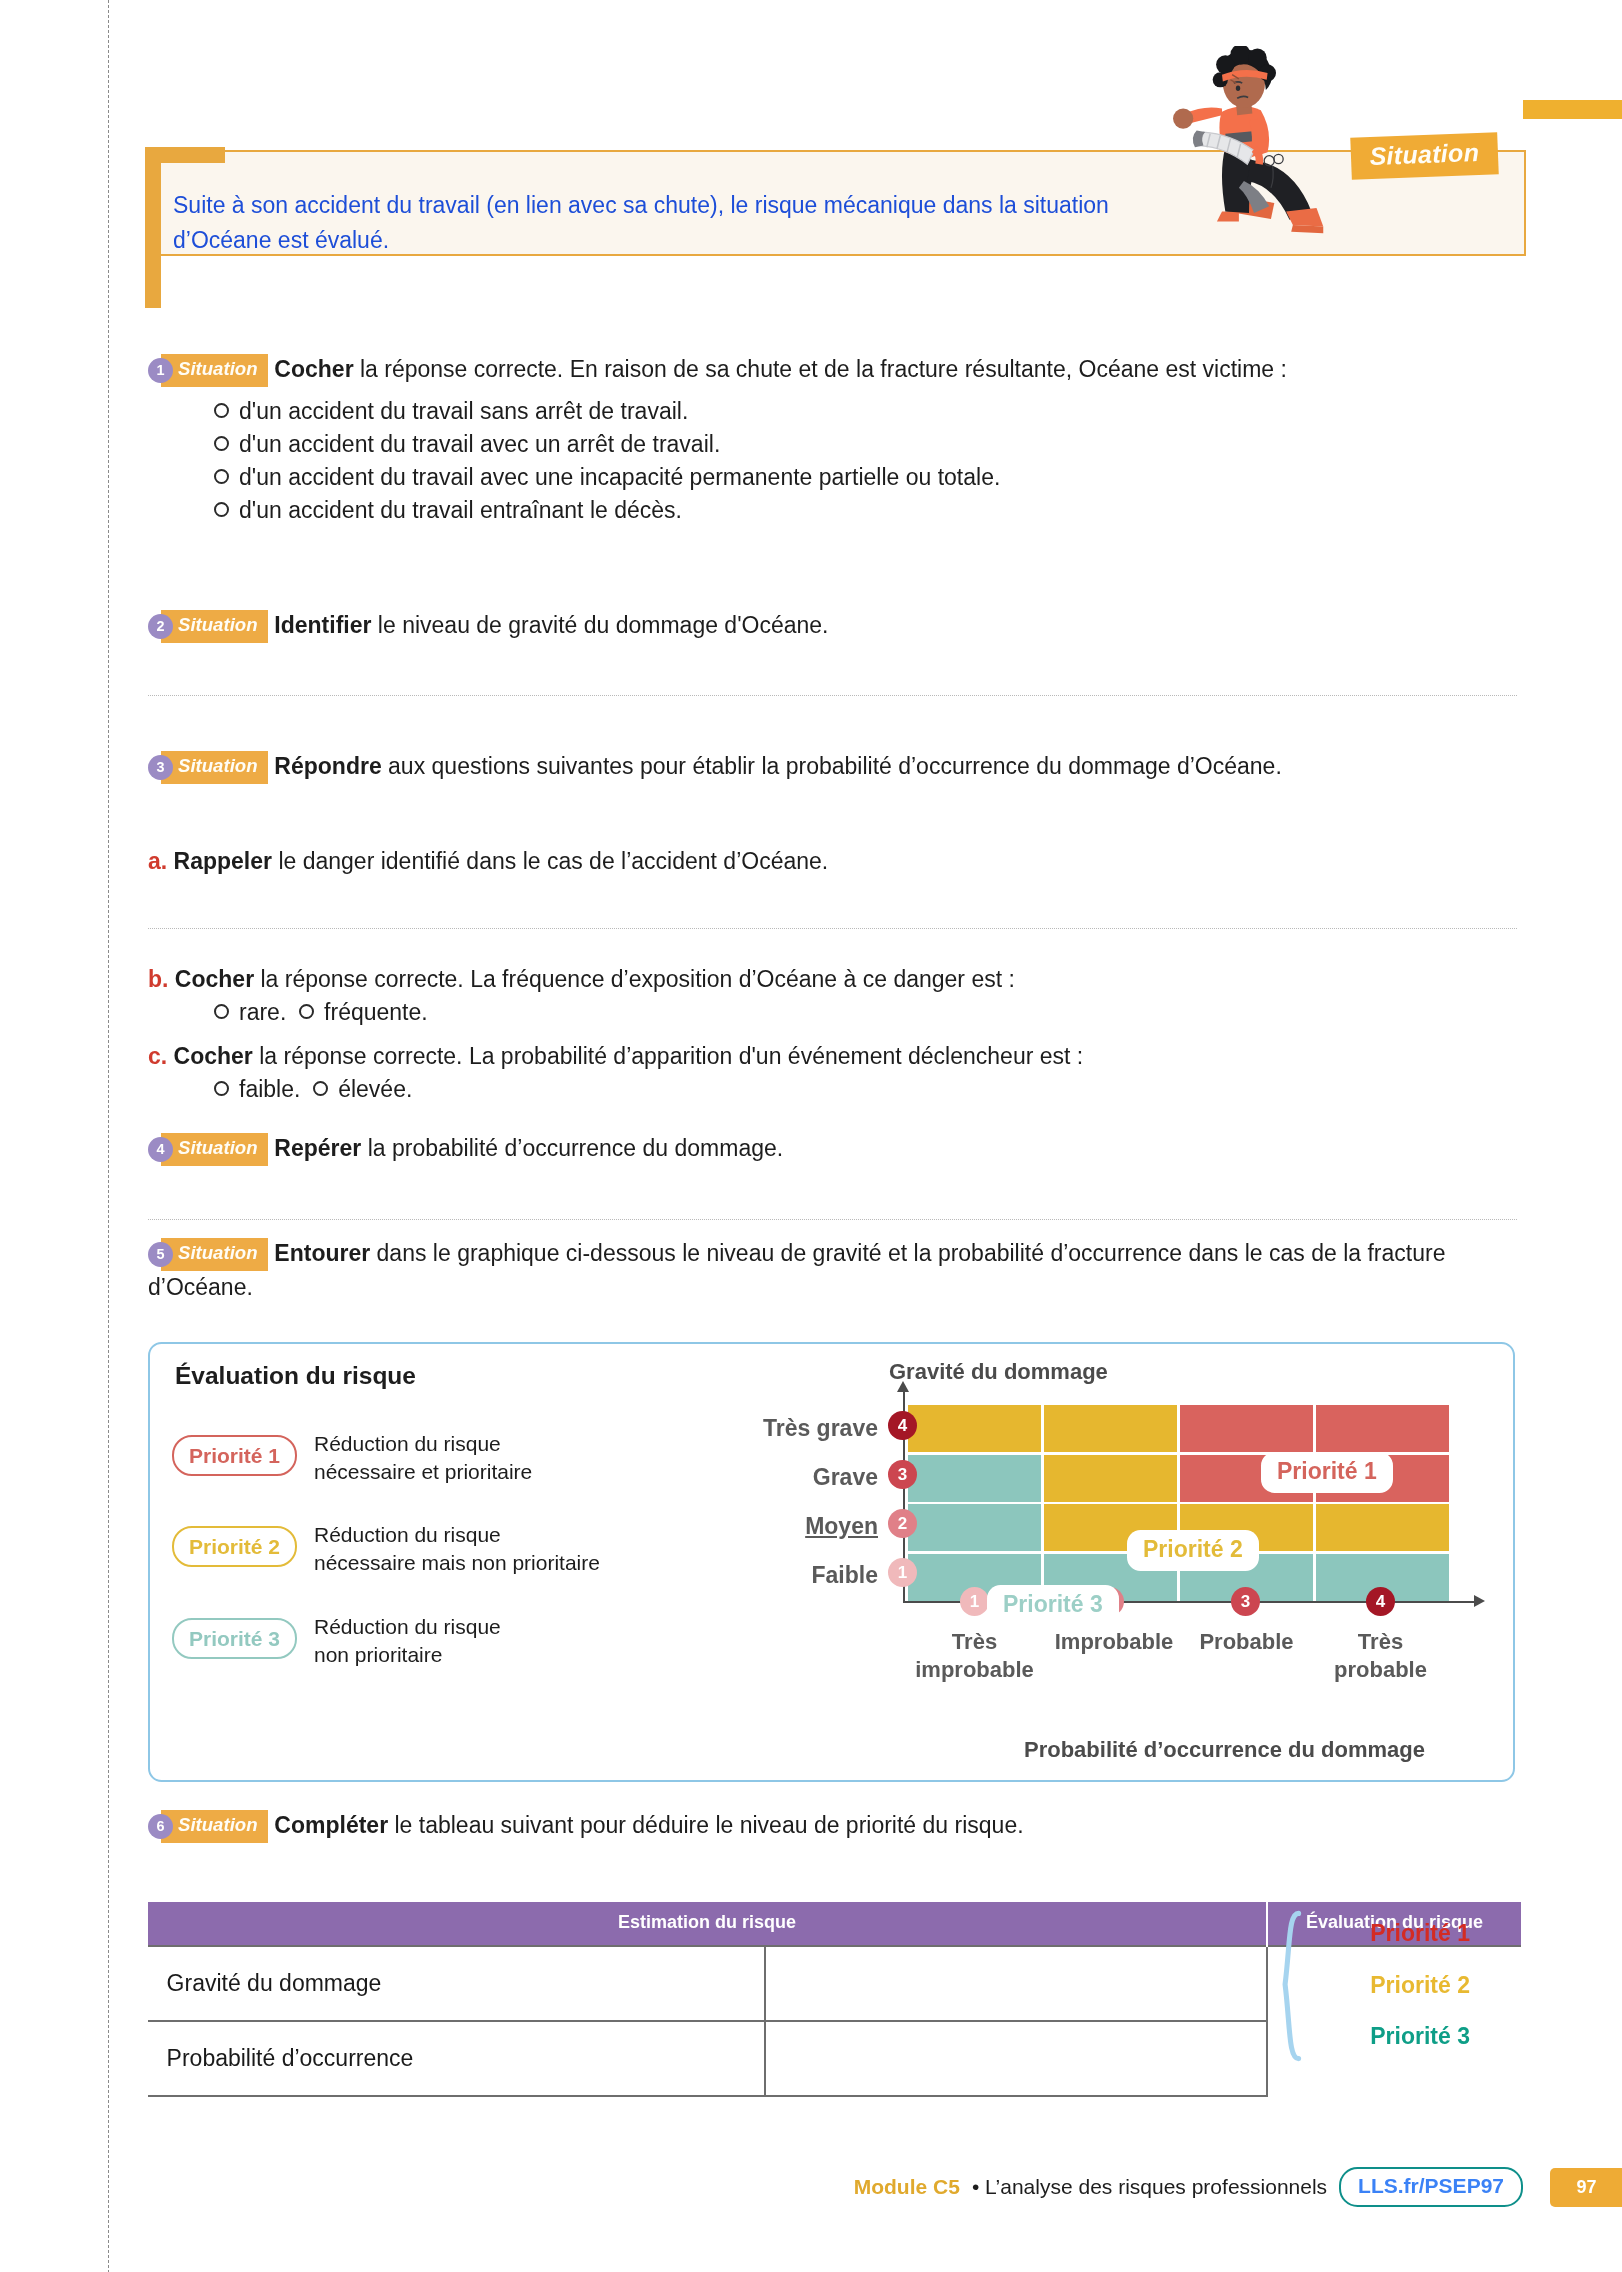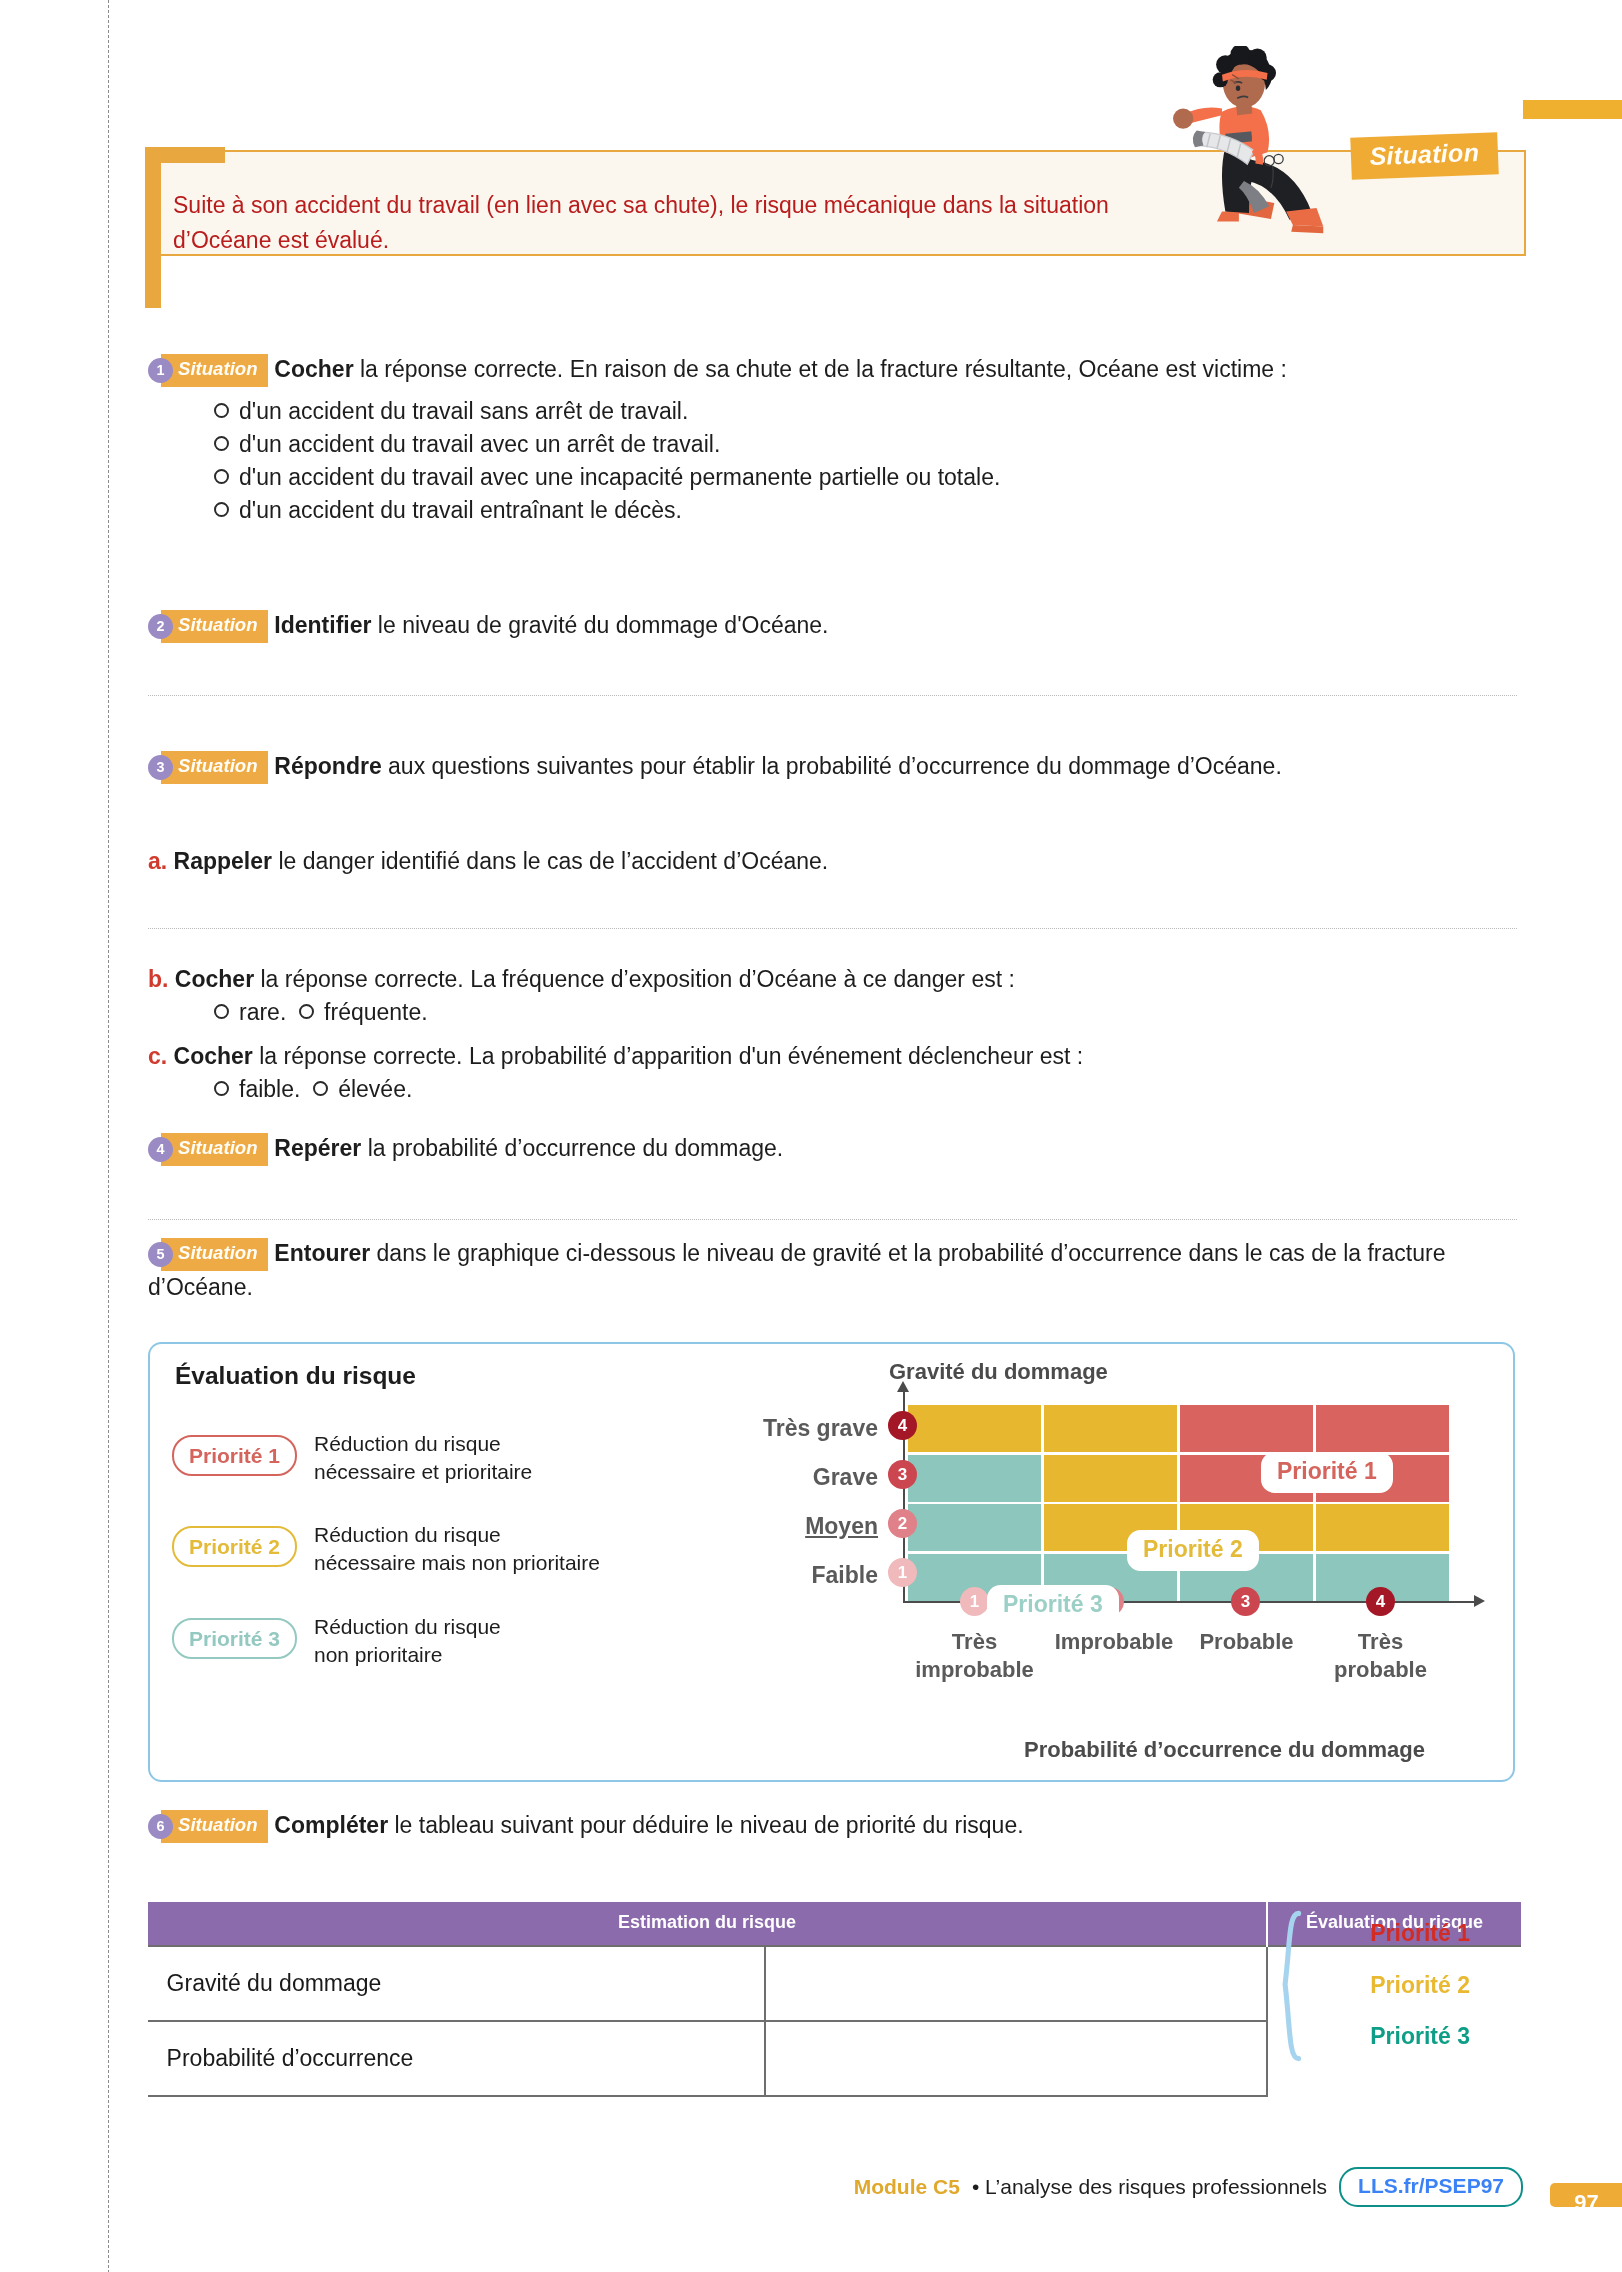--- a/index.html
+++ b/index.html
@@ -52,21 +52,21 @@
     left: 145px; top: 147px;
     width: 16px; height: 161px;
     background: #e8a83f;
   }
   .situation-text {
     position: absolute;
     left: 173px; top: 188px;
     width: 997px;
     font-size: 23px;
     line-height: 1.5;
-    color: #b91c1c;
+    color: #1d4ed8;
   }
 
   
   .situation-tag {
     position: absolute;
     left: 1351px; top: 135px;
     background: #f0ab35;
     color: #fffdf6;
     font-size: 25px;
     font-weight: bold;
@@ -318,22 +318,22 @@
     font-weight: bold;
     border-radius: 18.6px;
     padding: 5px 17px 6.8px 17px;
   }
   .f-page {
     position: absolute;
     right: 0; bottom: 66px;
     background: #eeab35;
     color: #fff;
     font-weight: bold;
-    font-size: 22px;
-    width: 73px; height: 24px;
+    font-size: 18px;
+    width: 73px; height: 39px;
     text-align: center; line-height: 39px;
     border-radius: 5px 0 0 5px;
   }
 </style>
 </head>
 <body>
 
 <div class="page">
 
   <div class="margin-rule"></div>

